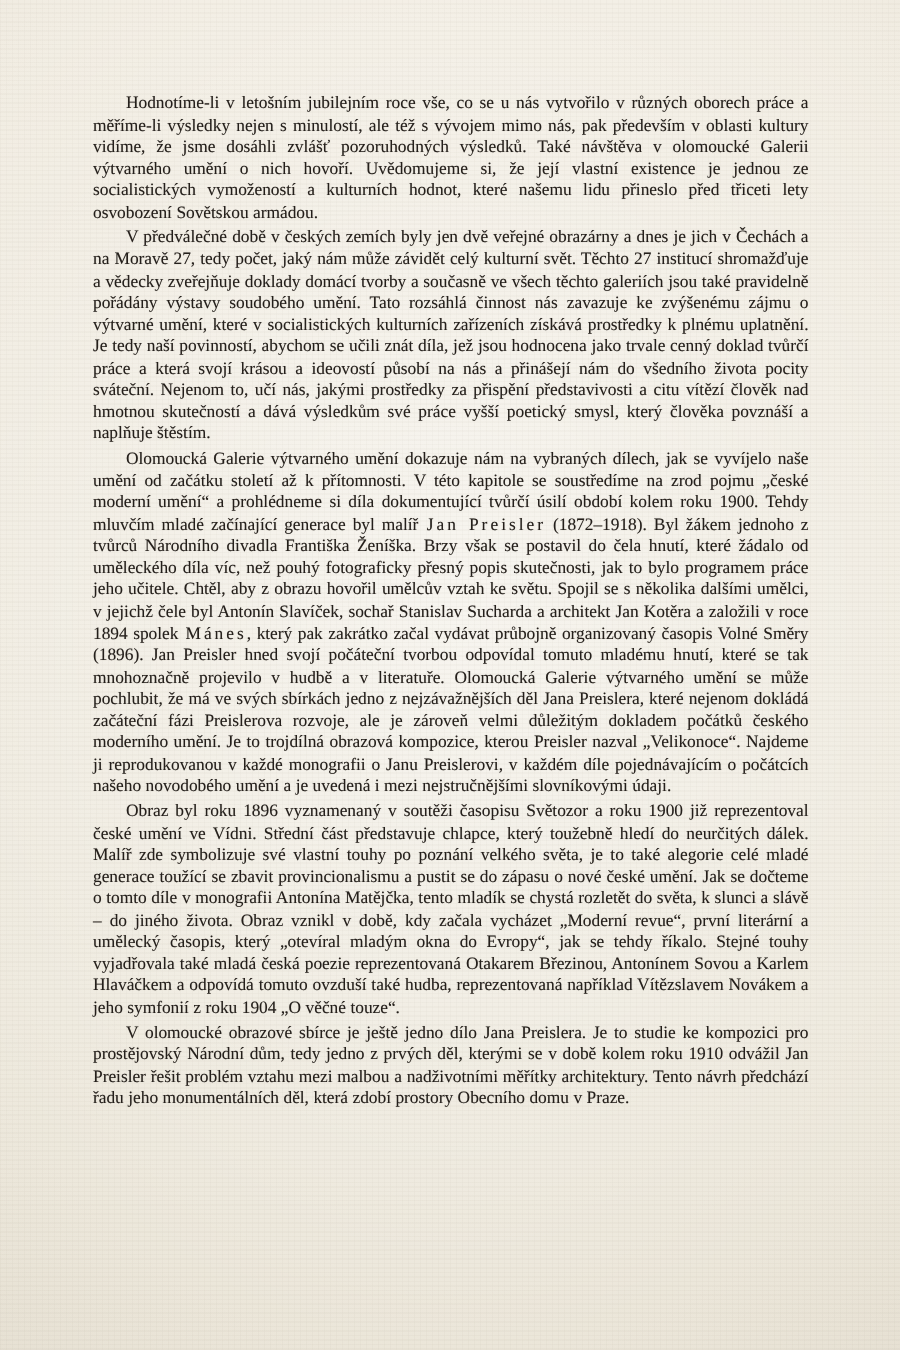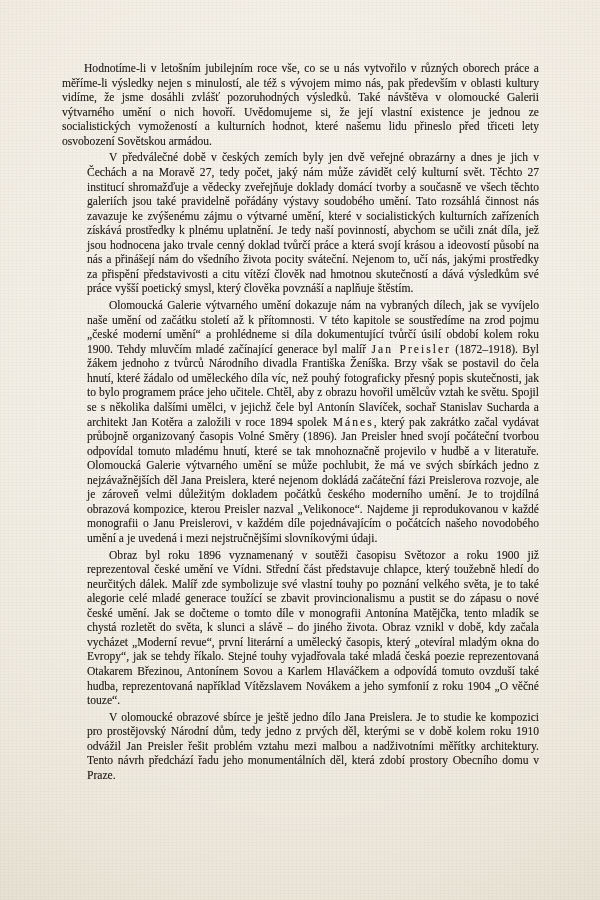--- a/index.html
+++ b/index.html
@@ -55,21 +55,21 @@
     text-indent: 22px;
     font-size: 11.6px;
     line-height: 14.55px;
     color: #241f1b;
     letter-spacing: -0.02px;
     word-spacing: 0.1px;
     hyphens: manual;
     -webkit-hyphens: manual;
     font-kerning: normal;
   }
-  p.para + p.para { margin-top: 2.2px; margin-left: 25px; }
+  p.para + p.para { margin-top: 2.2px; }
 
   
   p.para { text-align-last: left; }
 
   
   .spaced {
     letter-spacing: 2.0px;
     padding-left: 1px;
   }
   

